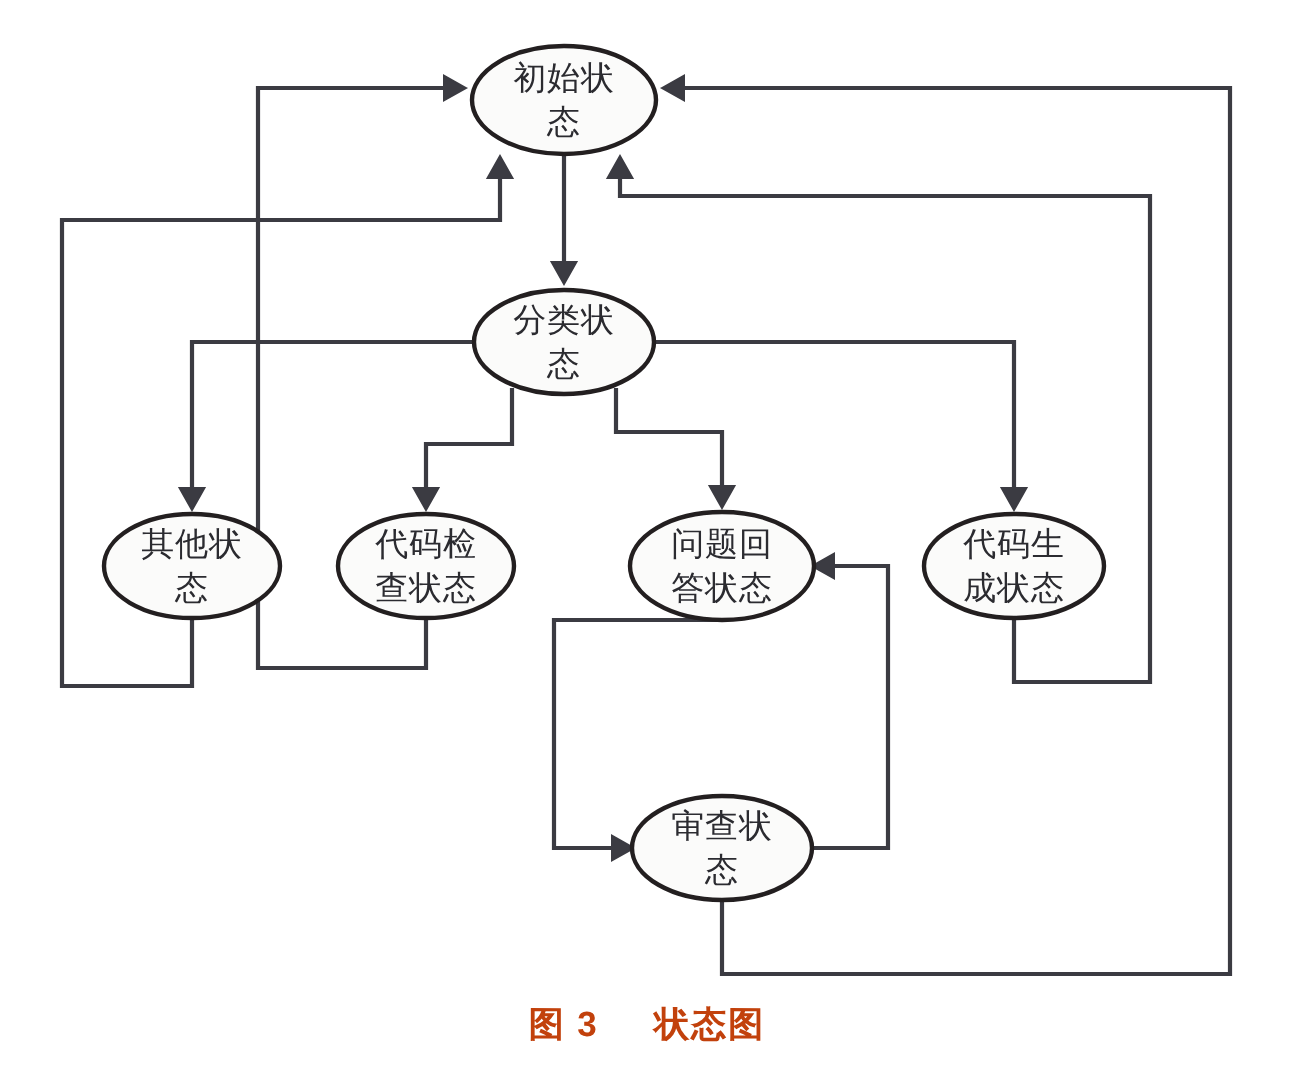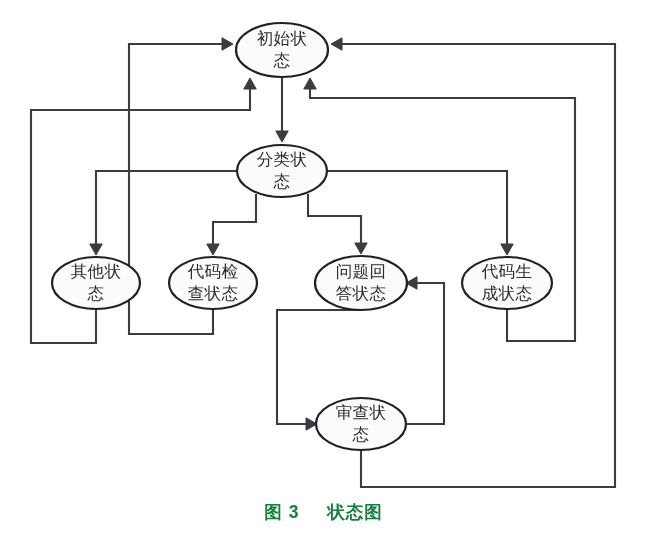--- a/index.html
+++ b/index.html
@@ -49,21 +49,21 @@
   }
   .caption {
     position: absolute;
     left: 0;
     top: 500px;
     width: 647px;
     text-align: center;
     font-family: "Liberation Sans", "DejaVu Sans", sans-serif;
     font-size: 17.5px;
     font-weight: bold;
-    color: #15803d;
+    color: #c2410c;
     letter-spacing: 1px;
   }
   .caption-gap {
     display: inline-block;
     width: 16px;
   }
 </style>
 </head>
 <body>
 

